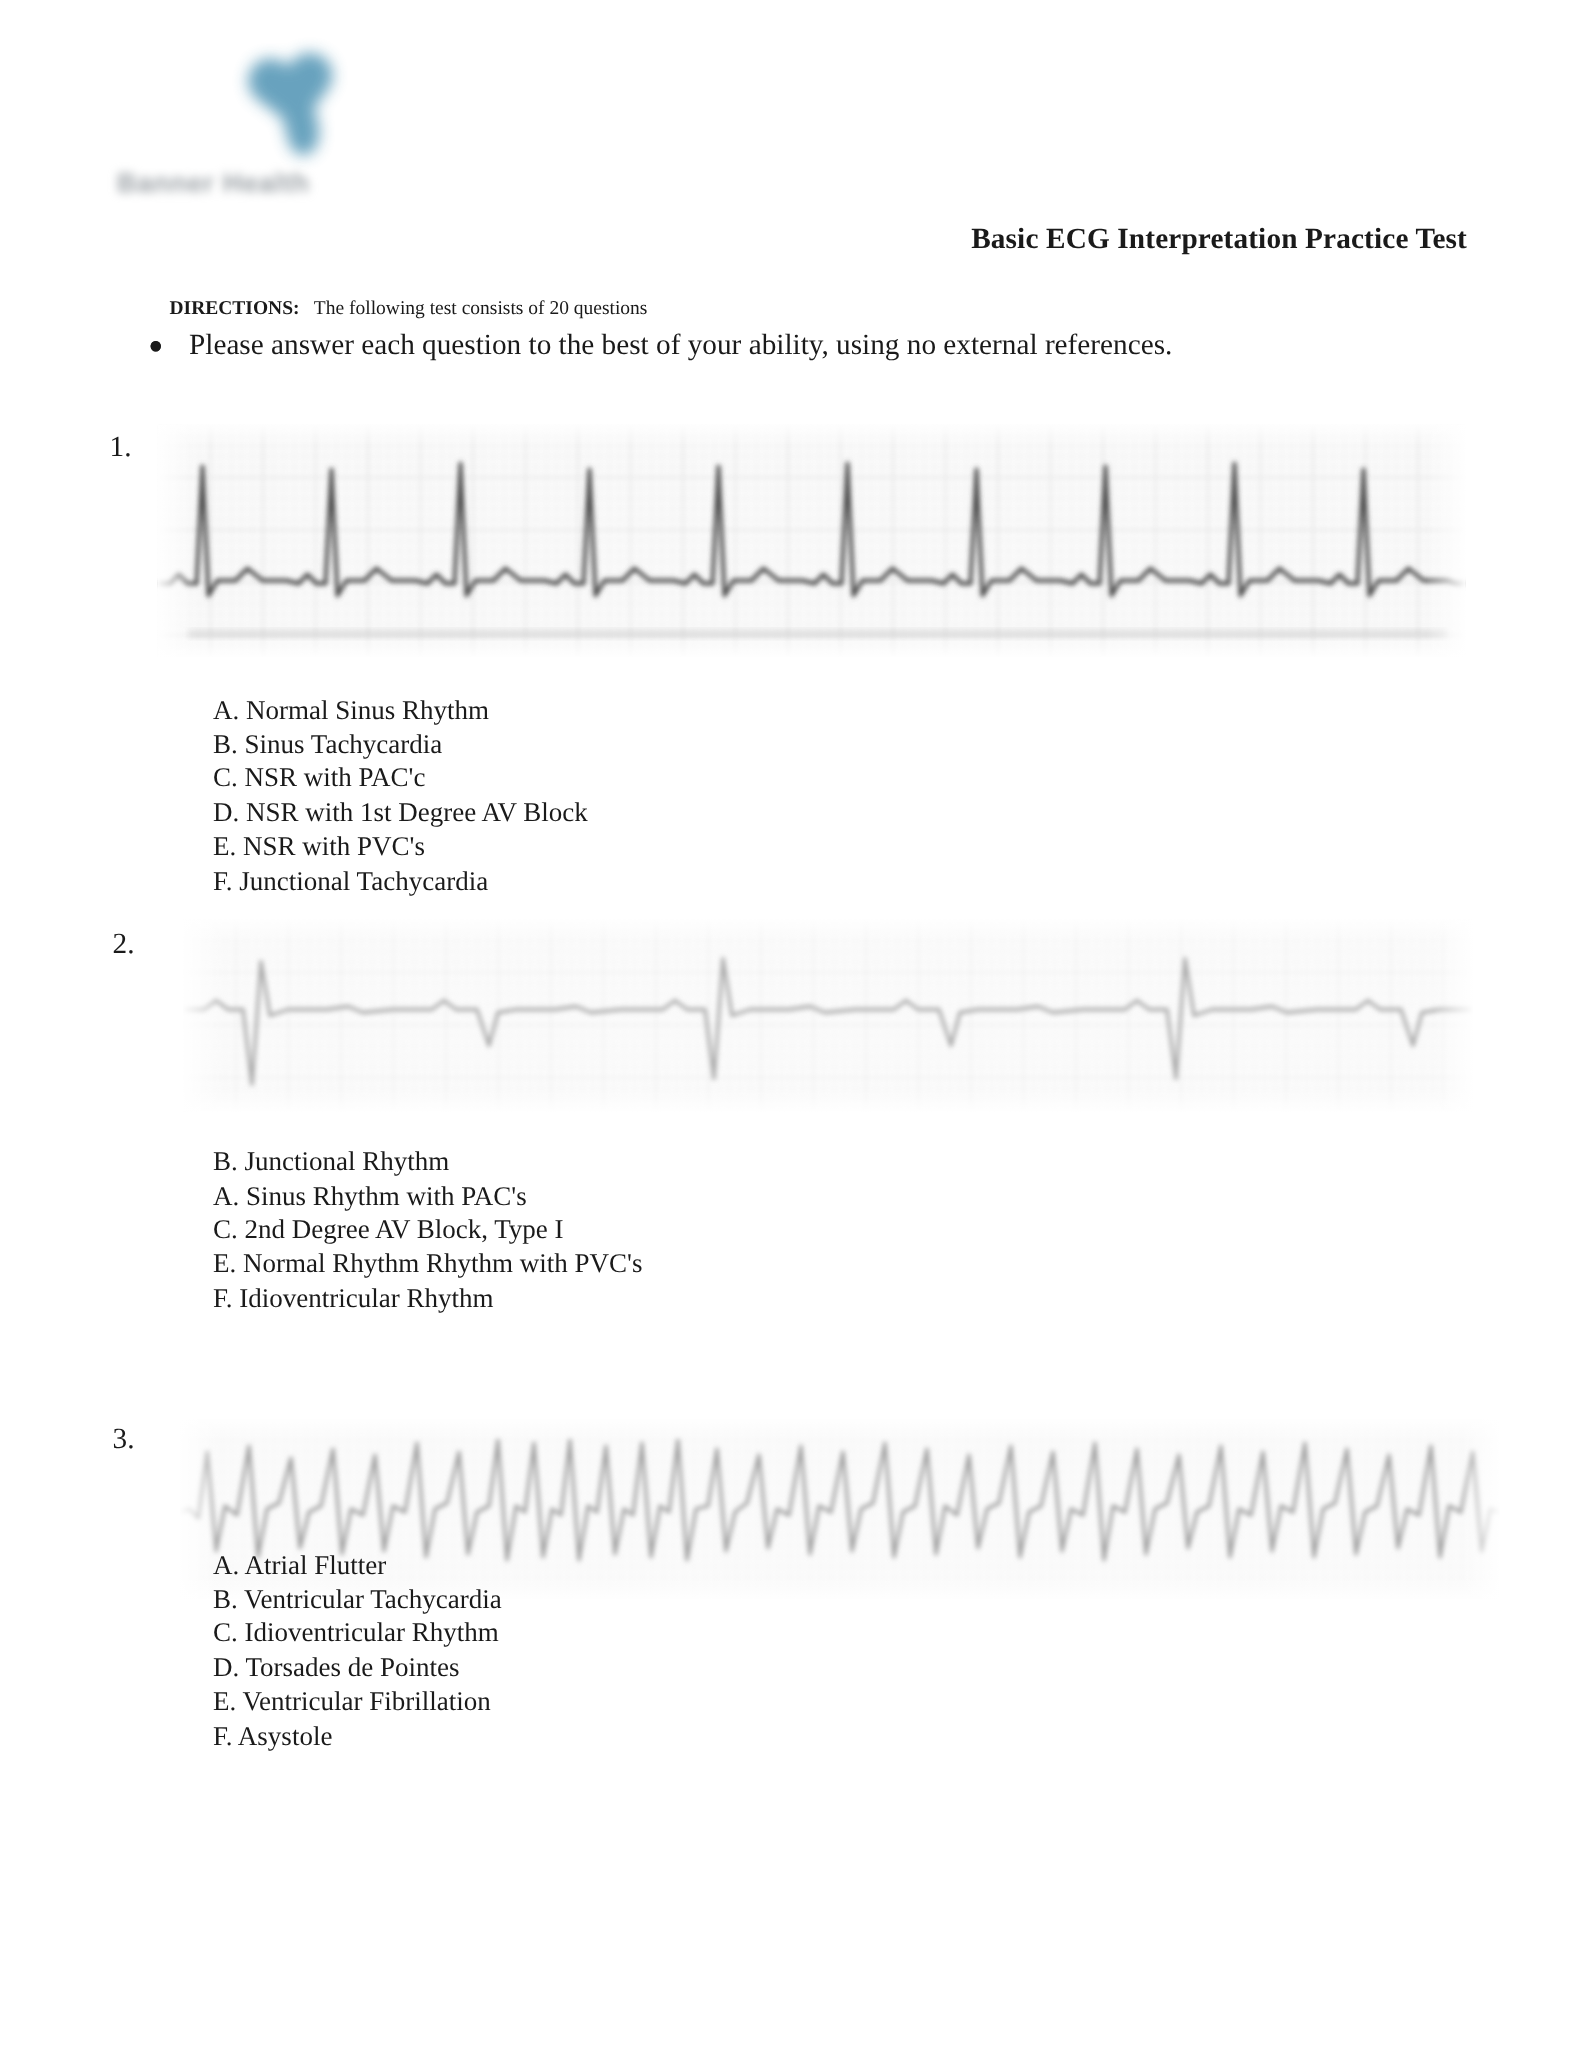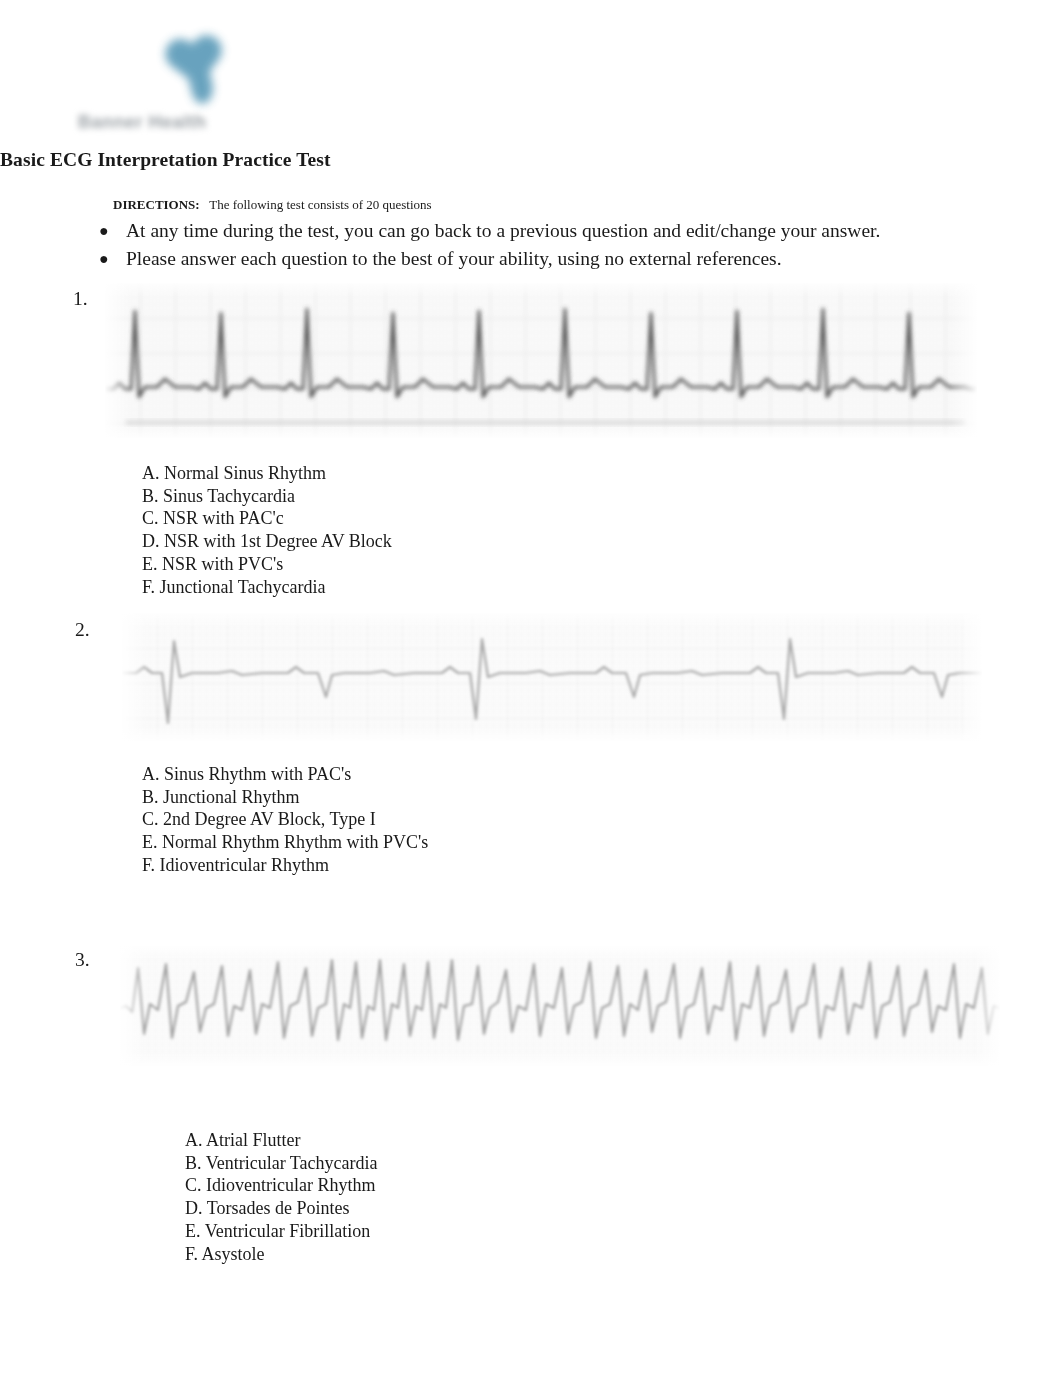--- a/index.html
+++ b/index.html
@@ -86,21 +86,21 @@
     color: #9aa0a5;
     white-space: nowrap;
   }
 
   
   .doc-title {
     position: absolute;
     left: 0;
     top: 149px;
     width: 978px;
-    text-align: left;
+    text-align: right;
     font-size: 19.5px;
     font-weight: bold;
     letter-spacing: 0.1px;
   }
 
   
   .directions {
     position: absolute;
     left: 88px;
     top: 192px;
@@ -196,21 +196,20 @@
 
 <div class="directions">
   <div class="directions-line">
     <span class="directions-label">DIRECTIONS:</span>
     <span>&nbsp;</span>
     <span class="directions-body">The following test consists of 20 questions</span>
   </div>
   <ul class="directions-list">
     <li class="directions-item">
       <span class="bullet">●</span>
-      <span>At any time during the test, you can go back to a previous question and edit/change your answer.</span>
     </li>
     <li class="directions-item">
       <span class="bullet">●</span>
       <span>Please answer each question to the best of your ability, using no external references.</span>
     </li>
   </ul>
 </div>
 
 <div class="question">
   <div class="q-number" style="left:73px; top:288px;">1.</div>
@@ -292,22 +291,22 @@
           L262 58 L272 62 L292 60 L320 60 L328 54 L336 60 L348 60 L354 106 L360 26 L366 64 L378 60 L404 60
           L418 58 L428 62 L448 60 L474 60 L482 54 L490 60 L504 60 L512 84 L518 62 L530 60 L556 60
           L570 58 L580 62 L600 60 L628 60 L636 54 L644 60 L656 60 L662 106 L668 26 L674 64 L686 60 L712 60
           L726 58 L736 62 L756 60 L782 60 L790 54 L798 60 L812 60 L820 84 L826 62 L838 60 L860 60"></path>
       </g>
     </svg>
     <div class="ecg-fade"></div>
   </div>
 
   <div class="answers" style="top:763px;">
+    <div class="answer-option">B. Junctional Rhythm</div>
     <div class="answer-option">A. Sinus Rhythm with PAC's</div>
-    <div class="answer-option">B. Junctional Rhythm</div>
     <div class="answer-option">C. 2nd Degree AV Block, Type I</div>
     <div class="answer-option">E. Normal Rhythm Rhythm with PVC's</div>
     <div class="answer-option">F. Idioventricular Rhythm</div>
   </div>
 </div>
 
 <div class="question">
   <div class="q-number" style="left:75px; top:949px;">3.</div>
 
   <div class="ecg-strip" style="left:120px; top:946px; width:880px; height:120px;">
@@ -338,21 +337,21 @@
           L630 62 L638 20 L644 90 L650 60 L658 56 L666 24 L672 86 L678 62
           L686 58 L694 18 L700 92 L706 60 L714 64 L722 22 L728 88 L734 58
           L742 62 L750 16 L756 92 L762 60 L770 56 L778 20 L784 90 L790 62
           L798 58 L806 24 L812 86 L818 60 L826 64 L834 18 L840 92 L846 58
           L854 62 L862 22 L868 88 L874 60 L880 62"></path>
       </g>
     </svg>
     <div class="ecg-fade"></div>
   </div>
 
-  <div class="answers" style="top:1129px;margin-left:43px;">
+  <div class="answers" style="top:1032px;">
     <div class="answer-option">A. Atrial Flutter</div>
     <div class="answer-option">B. Ventricular Tachycardia</div>
     <div class="answer-option">C. Idioventricular Rhythm</div>
     <div class="answer-option">D. Torsades de Pointes</div>
     <div class="answer-option">E. Ventricular Fibrillation</div>
     <div class="answer-option">F. Asystole</div>
   </div>
 </div>
 
 </body></html>

